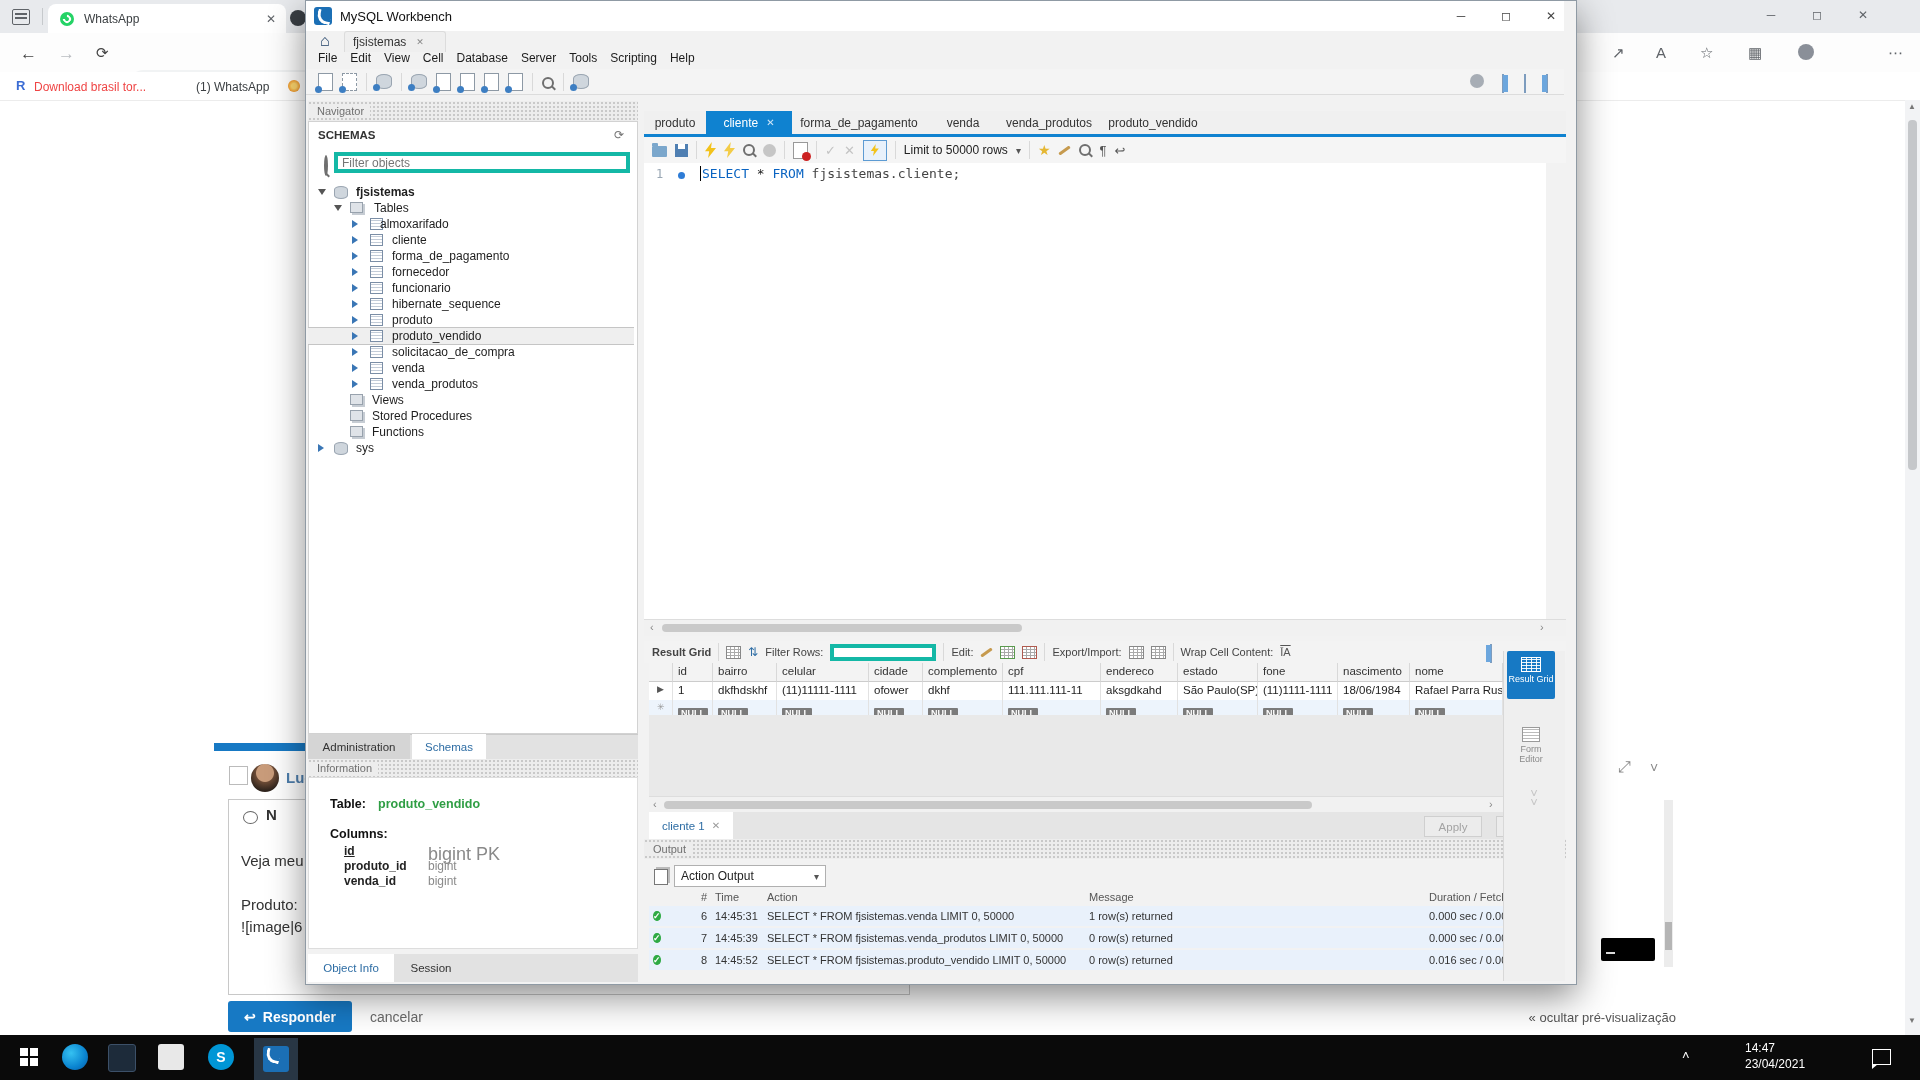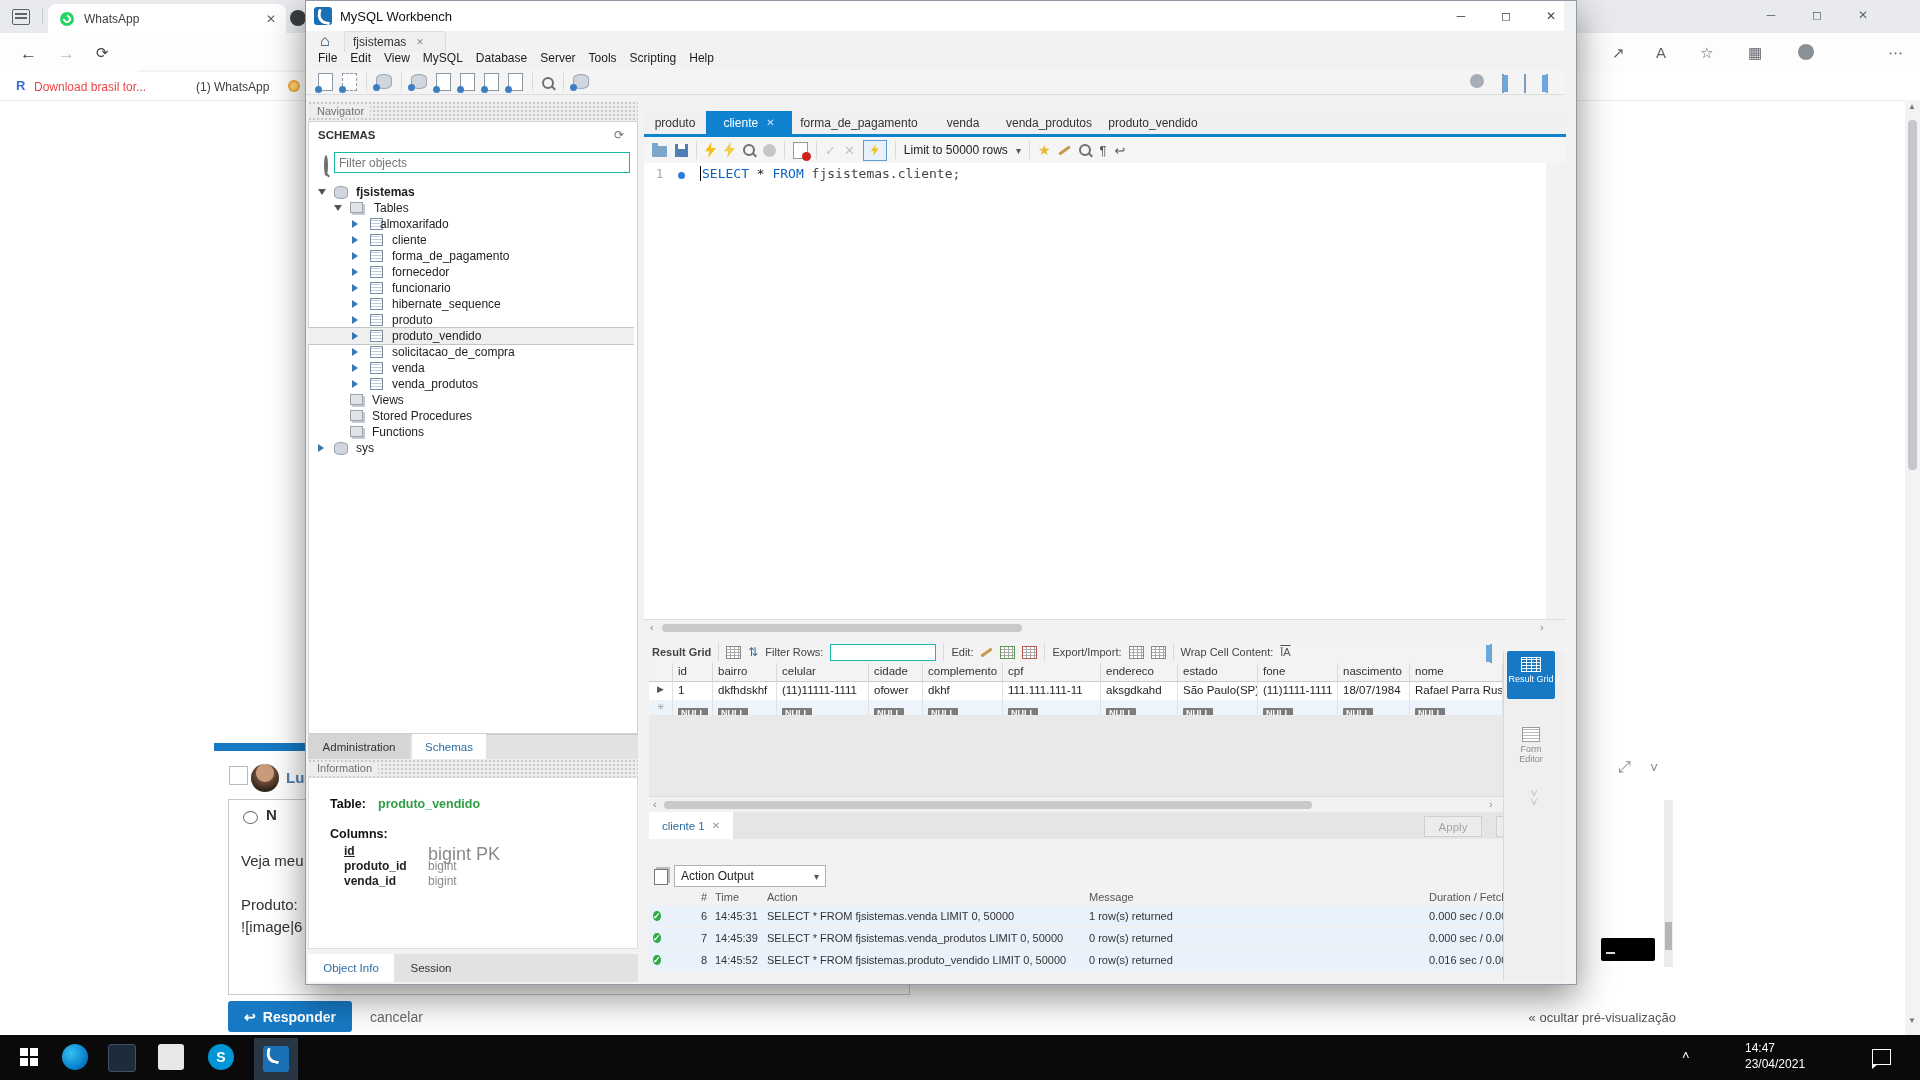--- a/index.html
+++ b/index.html
@@ -42,21 +42,21 @@
   .cyl{width:14px;height:13px;background:#cfd6dd;border:1px solid #9aa5b1;border-radius:50%/30%;position:relative}
   .cyl::after{content:"";position:absolute;width:7px;height:7px;border-radius:50%;background:#3d7ec2;bottom:-3px;left:-4px}
   .sep{width:1px;height:18px;background:#d9d9d9}
   .person{width:14px;height:14px;border-radius:50%;background:#a7adb5}
   .lay{width:15px;height:12px;border:1px solid #7d9cbe;background:#fff;position:relative}
   .lay i{position:absolute;background:#6ca6dd}
   .lay.l i{left:0;top:0;bottom:0;width:5px}.lay.b i{left:0;right:0;bottom:0;height:4px}.lay.r i{right:0;top:0;bottom:0;width:5px}
   .dothead{background-color:#ededed;background-image:radial-gradient(#c9c9c9 0.8px,transparent 0.9px);background-size:4px 4px;font-size:11px;color:#707070;display:flex;align-items:center}
   .dothead span{background:#ededed;padding:0 6px 0 9px}
   .panel{background:#fff;border:1px solid #d2d2d2;box-sizing:border-box}
-  .finput{border:1px solid #14b8a6;background:#fff;font-size:12px;color:#333;padding:0 4px;box-sizing:border-box;font-family:"Liberation Sans",sans-serif}
+  .finput{border:4px solid #14b8a6;background:#fff;font-size:12px;color:#333;padding:0 4px;box-sizing:border-box;font-family:"Liberation Sans",sans-serif}
   .trow{left:2px;width:326px;height:16px;font-size:12px;color:#1e1e1e;display:block}
   .trow span.lbl{position:absolute;top:1px;white-space:nowrap}
   .trow.sel{background:#efefef;border-top:1px solid #c5c5c5;border-bottom:1px solid #c5c5c5;margin-top:-1px}
   .arrc{position:absolute;top:4px;width:0;height:0;border-left:6px solid #3a76b5;border-top:4px solid transparent;border-bottom:4px solid transparent}
   .arro{position:absolute;top:5px;width:0;height:0;border-top:6px solid #555;border-left:4px solid transparent;border-right:4px solid transparent}
   .ic-db{position:absolute;top:2px;width:12px;height:11px;background:#cfd6dd;border:1px solid #9aa5b1;border-radius:50%/28%}
   .ic-table{position:absolute;top:2px;width:11px;height:10px;background:#fff;border:1px solid #7b8ea6;background-image:repeating-linear-gradient(0deg,transparent 0 2px,#c3ccd8 2px 3px)}
   .ic-grp{position:absolute;top:2px;width:11px;height:9px;background:#dfe3e8;border:1px solid #98a2ad;box-shadow:2px 2px 0 #c6ccd3}
   .tabbtn{height:25px;display:flex;align-items:center;justify-content:center;font-size:11.5px;box-sizing:border-box}
   
@@ -200,21 +200,21 @@
     <span class="abs" style="left:14px;top:31px;font-size:16px;font-weight:bold;color:#1e3f66">⌂</span>
     <div class="abs doctab">
       <span>fjsistemas</span>
       <span style="font-size:9px;color:#888">✕</span>
     </div>
     
     <div class="abs menu">
       <span>File</span>
       <span>Edit</span>
       <span>View</span>
-      <span>MySQL</span>
+      <span>Cell</span>
       <span>Database</span>
       <span>Server</span>
       <span>Tools</span>
       <span>Scripting</span>
       <span>Help</span>
     </div>
     
     <div class="abs toolrow flex" style="gap:9px;padding-left:12px;box-sizing:border-box">
       <span class="page"></span>
       <span class="page" style="border-style:dashed"></span>
@@ -448,21 +448,21 @@
       <div class="gc" style="width:24px;color:#555;font-size:9px;padding-left:8px">▶</div>
       <div class="gc" style="width:40px">1</div>
       <div class="gc" style="width:64px">dkfhdskhf</div>
       <div class="gc" style="width:92px">(11)11111-1111</div>
       <div class="gc" style="width:54px">ofower</div>
       <div class="gc" style="width:80px">dkhf</div>
       <div class="gc" style="width:98px">111.111.111-11</div>
       <div class="gc" style="width:77px">aksgdkahd</div>
       <div class="gc" style="width:80px">São Paulo(SP)</div>
       <div class="gc" style="width:80px">(11)1111-1111</div>
-      <div class="gc" style="width:72px">18/07/1984</div>
+      <div class="gc" style="width:72px">18/06/1984</div>
       <div class="gc" style="width:93px">Rafael Parra Rust</div>
     </div>
     <div class="grid grow2" style="top:699px;height:15px">
       <div class="gc" style="width:24px;color:#999;font-size:9px;padding-left:8px">✳</div>
       <div class="gc" style="width:40px"><span class="null">NULL</span></div>
       <div class="gc" style="width:64px"><span class="null">NULL</span></div>
       <div class="gc" style="width:92px"><span class="null">NULL</span></div>
       <div class="gc" style="width:54px"><span class="null">NULL</span></div>
       <div class="gc" style="width:80px"><span class="null">NULL</span></div>
       <div class="gc" style="width:98px"><span class="null">NULL</span></div>
@@ -483,20 +483,23 @@
     
     <div class="abs" style="left:343px;top:811px;width:854px;height:27px;background:#e5e5e5"></div>
     <div class="abs tabbtn" style="left:343px;top:811px;width:84px;height:27px;background:#fff;color:#2e6da4;gap:7px">
       <span>cliente 1</span>
       <span style="color:#999;font-size:10px">✕</span>
     </div>
     <div class="abs btnd" style="left:1118px;top:815px;width:56px;height:19px">Apply</div>
     <div class="abs btnd" style="left:1190px;top:815px;width:56px;height:19px">Revert</div>
 
     
+    <div class="abs dothead" style="left:338px;top:838px;width:922px;height:20px">
+      <span>Output</span>
+    </div>
     <div class="abs" style="left:348px;top:868px;width:12px;height:14px;border:1px solid #777;background:#fff;box-shadow:2px -2px 0 #bbb"></div>
     <div class="abs flex" style="left:368px;top:864px;width:152px;height:22px;border:1px solid #b0b0b0;background:#fff;font-size:12px;justify-content:space-between;padding:0 6px;box-sizing:border-box">
       <span>Action Output</span>
       <span style="font-size:10px;color:#555">▾</span>
     </div>
     <div class="outrow" style="top:889px;height:14px;background:#f2f2f2;color:#555;font-size:11px">
       <div class="oc" style="width:25px"></div>
       <div class="oc" style="width:37px;text-align:right">#</div>
       <div class="oc" style="width:52px">Time</div>
       <div class="oc" style="width:322px">Action</div>

